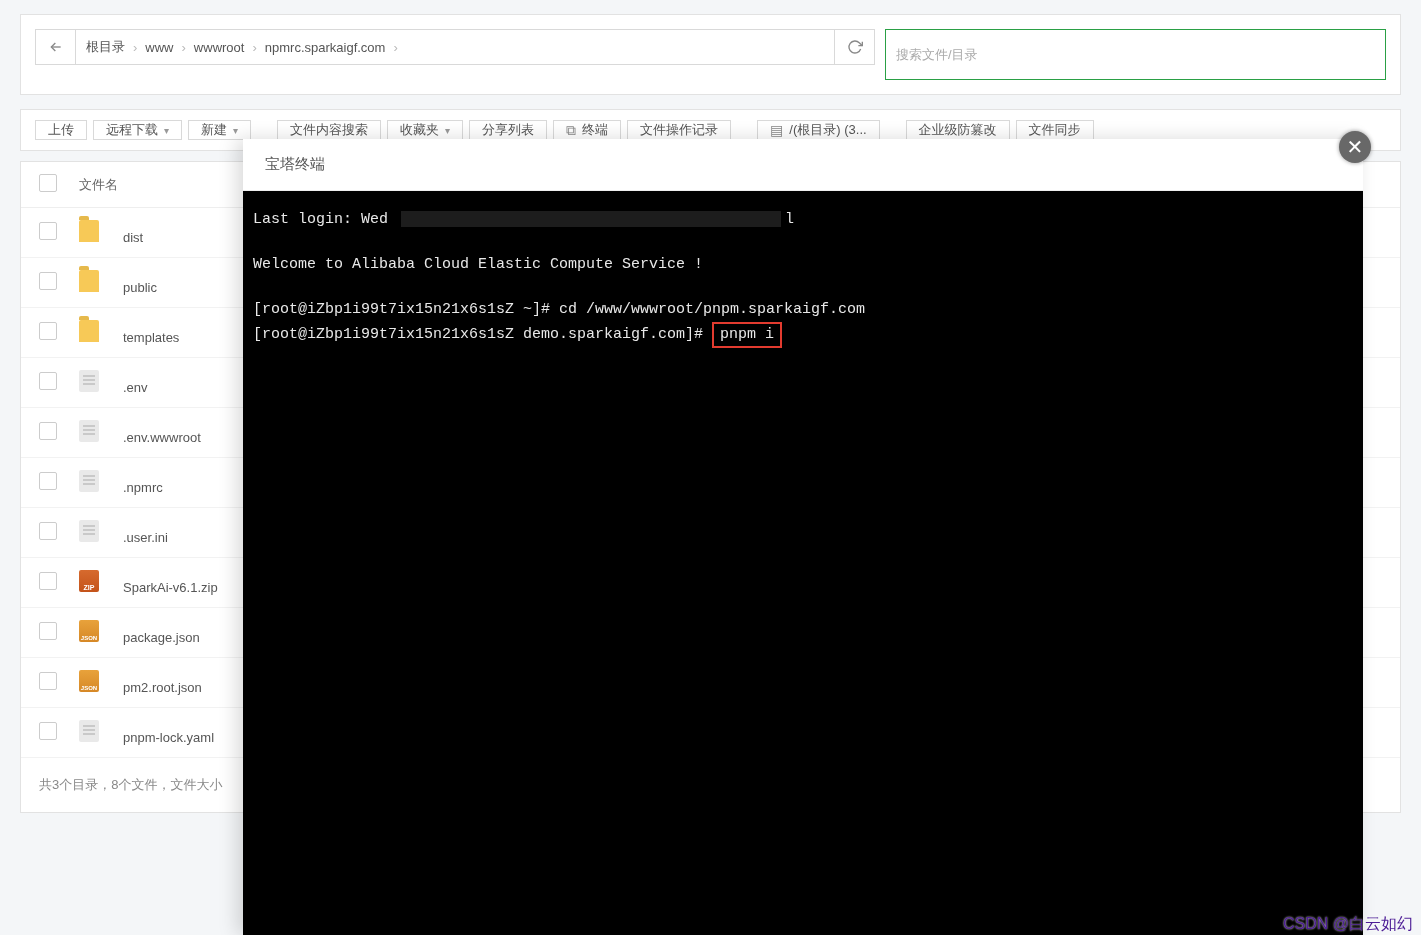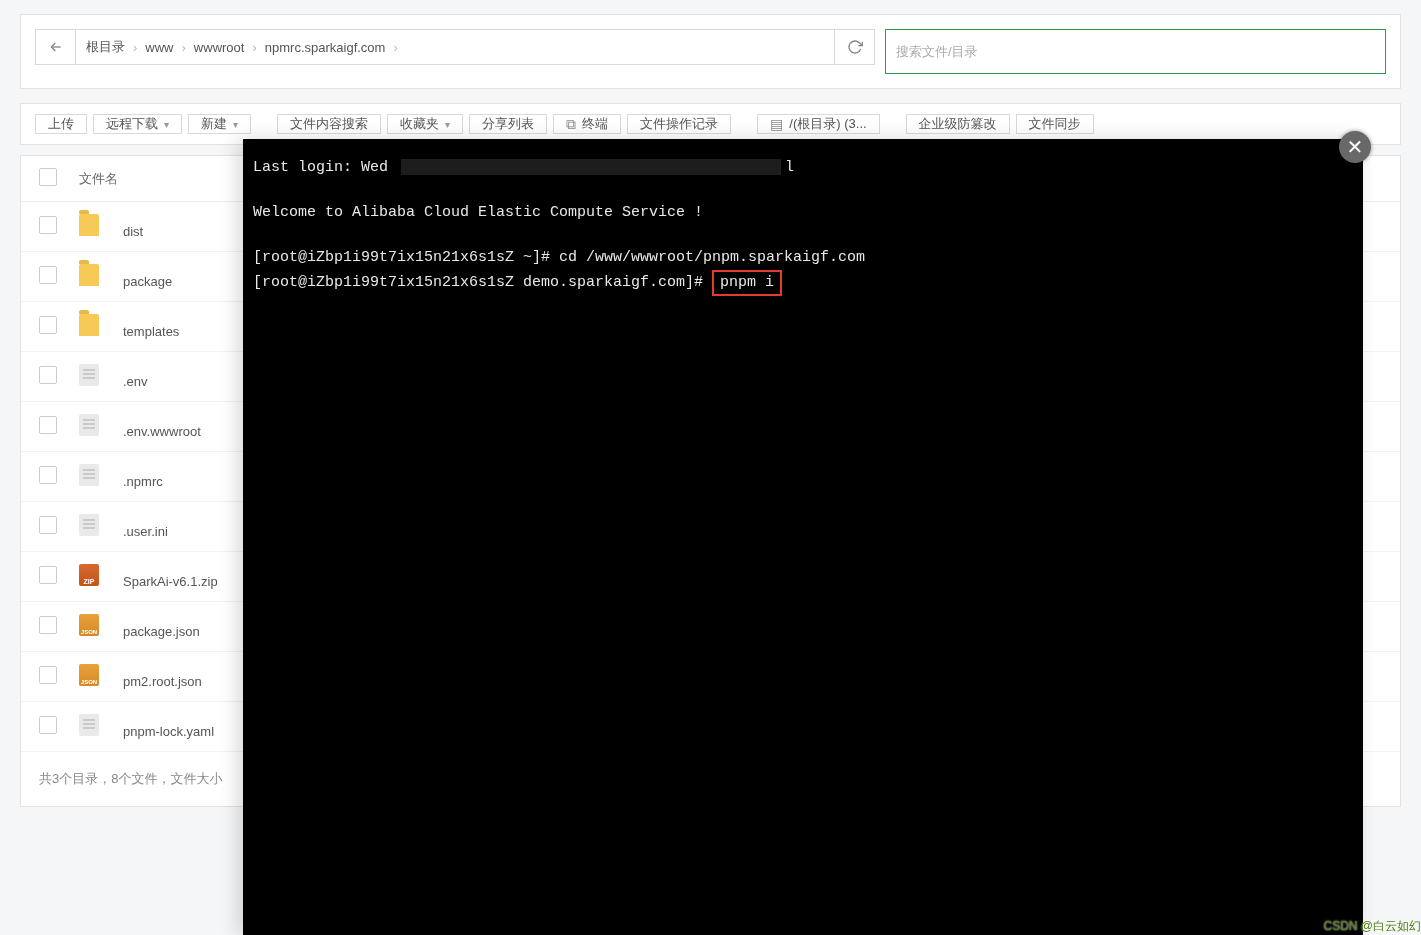--- a/index.html
+++ b/index.html
@@ -33,21 +33,21 @@
   }
   .crumb-wrap { display: flex; align-items: center; gap: 4px; padding: 0 10px; flex: 1; }
   .crumb { color: #555; cursor: pointer; }
   .crumb-sep { color: #bbb; margin: 0 4px; }
   .addr-refresh {
     width: 40px; display:flex; align-items:center; justify-content:center;
     border-left: 1px solid #d9d9d9; height: 100%; color:#888;
   }
   .search-box {
     border: 1px solid #2aa045;
-    height: 45px; flex: 1;
+    height: 51px; flex: 1;
     display: flex; align-items: center;
     padding: 0 10px;
     color: #aaa;
     margin-left: auto;
     min-width: 250px;
     text-align: center;
   }
 
   
   .toolbar { display:flex; gap:6px; flex-wrap:wrap; }
@@ -130,22 +130,22 @@
     display:inline-block; width:380px; height:16px;
     background:#1d1d1d; vertical-align:middle;
     margin:0 4px;
   }
   .term .hl {
     border:2px solid #e33b2f;
     padding:0 6px;
     display:inline-block;
   }
   .watermark {
-    position:absolute; right:0; bottom:0px;
-    color:#4d7c0f; font-size:12px; text-shadow:0 0 2px #fff;
+    position:absolute; right:8px; bottom:0px;
+    color:#4c1d95; font-size:16px; text-shadow:0 0 2px #fff;
   }
 </style>
 </head>
 <body>
 
 <div class="panel">
   <div class="addr-row">
     <div class="addr-bar">
       <div class="addr-back">
         <svg width="16" height="16" viewBox="0 0 24 24" fill="none" stroke="currentColor" stroke-width="2">
@@ -227,21 +227,21 @@
     <div class="col-check"><span class="chk"></span></div>
     <div class="col-name">文件名</div>
   </div>
   <div id="file-rows">
       <div class="file-row">
         <div class="col-check"><span class="chk"></span></div>
         <div class="col-name"><span class="ficon folder"></span><span class="fname">dist</span></div>
       </div>
       <div class="file-row">
         <div class="col-check"><span class="chk"></span></div>
-        <div class="col-name"><span class="ficon folder"></span><span class="fname">package</span></div>
+        <div class="col-name"><span class="ficon folder"></span><span class="fname">public</span></div>
       </div>
       <div class="file-row">
         <div class="col-check"><span class="chk"></span></div>
         <div class="col-name"><span class="ficon folder"></span><span class="fname">templates</span></div>
       </div>
       <div class="file-row">
         <div class="col-check"><span class="chk"></span></div>
         <div class="col-name"><span class="ficon file"></span><span class="fname">.env</span></div>
       </div>
       <div class="file-row">
@@ -271,20 +271,21 @@
       <div class="file-row">
         <div class="col-check"><span class="chk"></span></div>
         <div class="col-name"><span class="ficon file"></span><span class="fname">pnpm-lock.yaml</span></div>
       </div>
     </div>
   <div class="footer-line">共3个目录，8个文件，文件大小</div>
 </div>
 
 <div class="modal">
   <div class="modal-close">✕</div>
+  <div class="modal-title">宝塔终端</div>
   <div class="term"><span>Last login: Wed </span><span class="redact"></span><span>l</span>
 
 <span>Welcome to Alibaba Cloud Elastic Compute Service !</span>
 
 <span>[root@iZbp1i99t7ix15n21x6s1sZ ~]# </span><span>cd /www/wwwroot/pnpm.sparkaigf.com</span>
 <span>[root@iZbp1i99t7ix15n21x6s1sZ demo.sparkaigf.com]# </span><span class="hl">pnpm i</span></div>
 </div>
 
 <div class="watermark">CSDN @白云如幻</div>
 

